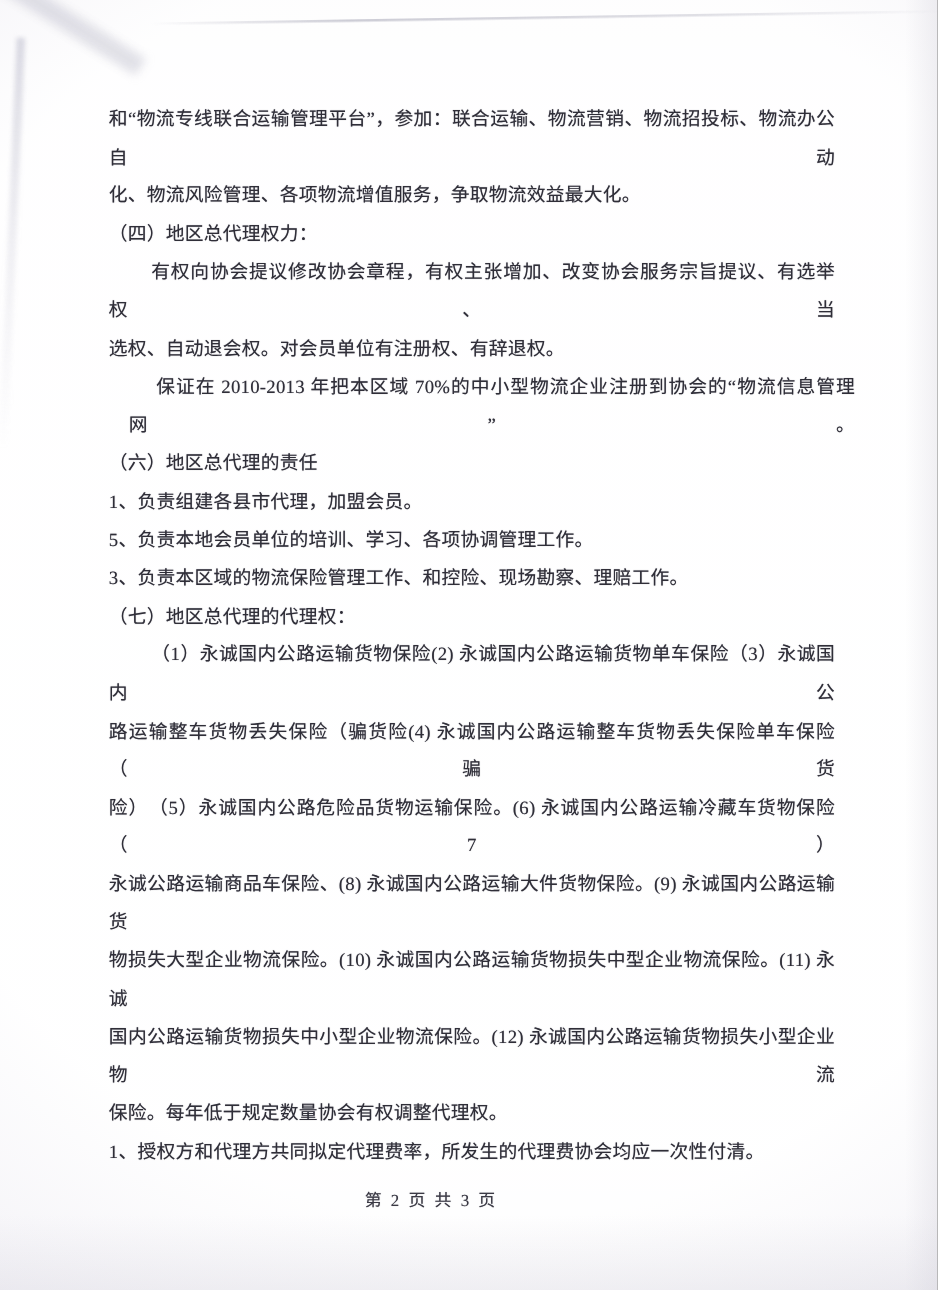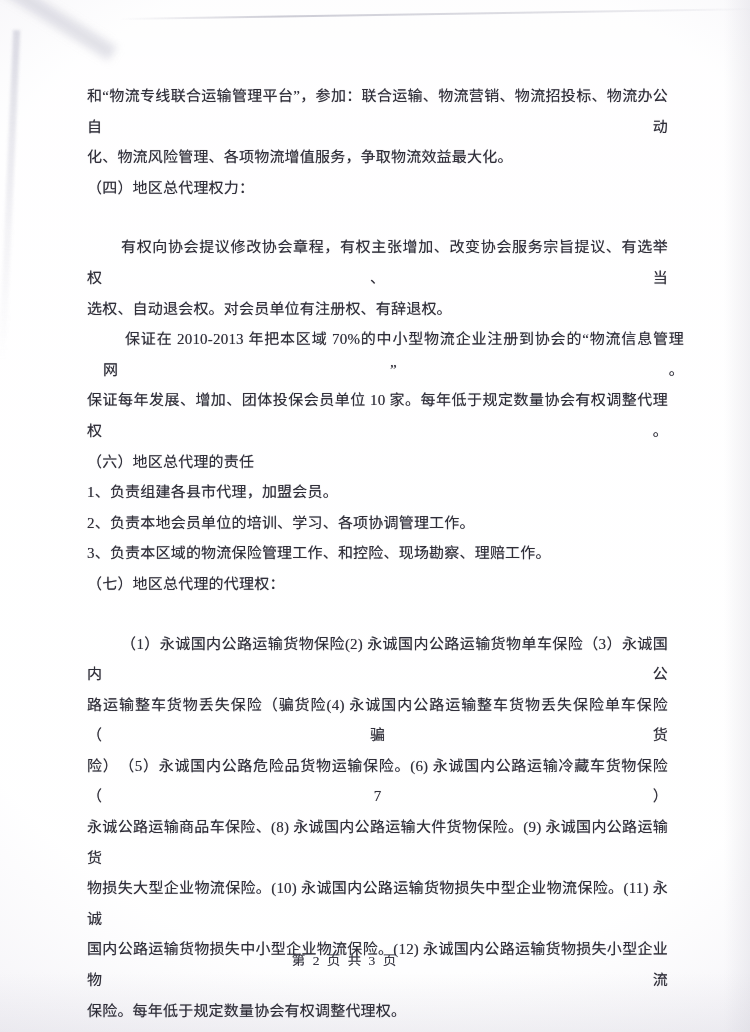--- a/index.html
+++ b/index.html
@@ -47,21 +47,21 @@
     position:absolute;left:87px;top:81px;width:581px;
     font-size:15px;line-height:30.6px;
     color:#2f2e38;
     text-shadow:0 0 .7px rgba(46,45,60,.55);
     letter-spacing:.2px;
   }
   .line{width:100%;white-space:nowrap;}
   .line.fill{white-space:normal;text-align:justify;text-align-last:justify;}
   .line.ind1{padding-left:22px;}
   .line.ind1.fill{padding-left:0;text-indent:22px;margin-left:16px;}
-  .line.ind2{padding-left:34px;margin-top:29px;}
+  .line.ind2{padding-left:34px;}
   .line.ind2.fill{padding-left:0;text-indent:34px;}
   .footer{
     position:absolute;top:949px;left:0;width:750px;
     text-align:center;
     transform:translateX(-30px);
     font-size:13.5px;color:#3a3944;
     letter-spacing:2px;
     text-shadow:0 0 .6px rgba(46,45,60,.5);
   }
 </style>
@@ -75,24 +75,23 @@
   <div class="art art-rightshade"></div>
   <div class="art art-bottomshade"></div>
 
   <div class="content">
       <div class="line ind0 fill">和“物流专线联合运输管理平台”，参加：联合运输、物流营销、物流招投标、物流办公自动</div>
       <div class="line ind0">化、物流风险管理、各项物流增值服务，争取物流效益最大化。</div>
       <div class="line ind0">（四）地区总代理权力：</div>
       <div class="line ind2 fill">有权向协会提议修改协会章程，有权主张增加、改变协会服务宗旨提议、有选举权、当</div>
       <div class="line ind0">选权、自动退会权。对会员单位有注册权、有辞退权。</div>
       <div class="line ind1 fill">保证在 2010-2013 年把本区域 70%的中小型物流企业注册到协会的“物流信息管理网”。</div>
-      <div class="line ind0 fill">保证每年发展、增加、团体投保会员单位 10 家。每年低于规定数量协会有权调整代理权。</div>
       <div class="line ind0">（六）地区总代理的责任</div>
       <div class="line ind0">1、负责组建各县市代理，加盟会员。</div>
-      <div class="line ind0">2、负责本地会员单位的培训、学习、各项协调管理工作。</div>
+      <div class="line ind0">5、负责本地会员单位的培训、学习、各项协调管理工作。</div>
       <div class="line ind0">3、负责本区域的物流保险管理工作、和控险、现场勘察、理赔工作。</div>
       <div class="line ind0">（七）地区总代理的代理权：</div>
       <div class="line ind2 fill">（1）永诚国内公路运输货物保险(2) 永诚国内公路运输货物单车保险（3）永诚国内公</div>
       <div class="line ind0 fill">路运输整车货物丢失保险（骗货险(4) 永诚国内公路运输整车货物丢失保险单车保险（骗货</div>
       <div class="line ind0 fill">险）　（5）永诚国内公路危险品货物运输保险。(6) 永诚国内公路运输冷藏车货物保险（7）</div>
       <div class="line ind0 fill">永诚公路运输商品车保险、(8) 永诚国内公路运输大件货物保险。(9) 永诚国内公路运输货</div>
       <div class="line ind0 fill">物损失大型企业物流保险。(10) 永诚国内公路运输货物损失中型企业物流保险。(11) 永诚</div>
       <div class="line ind0 fill">国内公路运输货物损失中小型企业物流保险。(12) 永诚国内公路运输货物损失小型企业物流</div>
       <div class="line ind0">保险。每年低于规定数量协会有权调整代理权。</div>
       <div class="line ind0">1、授权方和代理方共同拟定代理费率，所发生的代理费协会均应一次性付清。</div>

